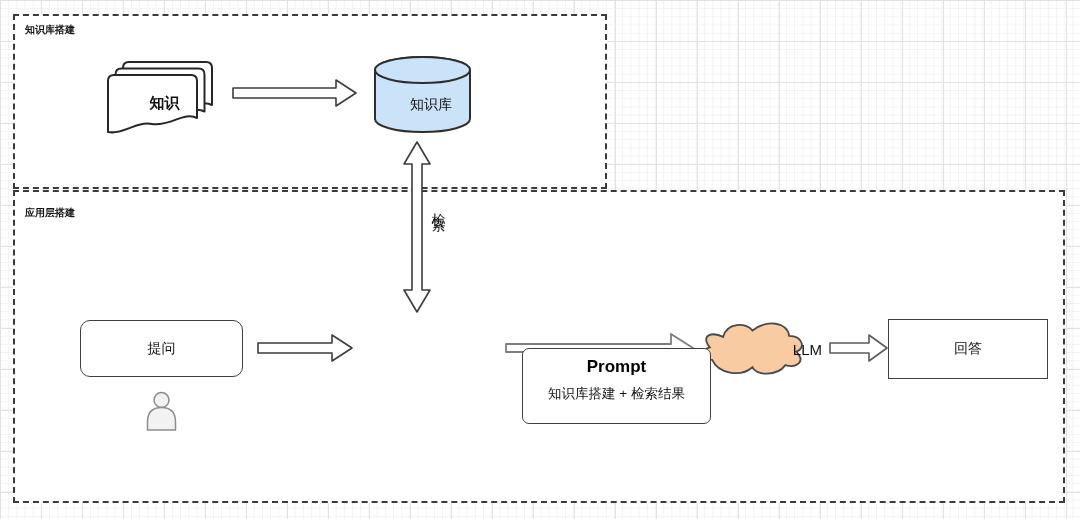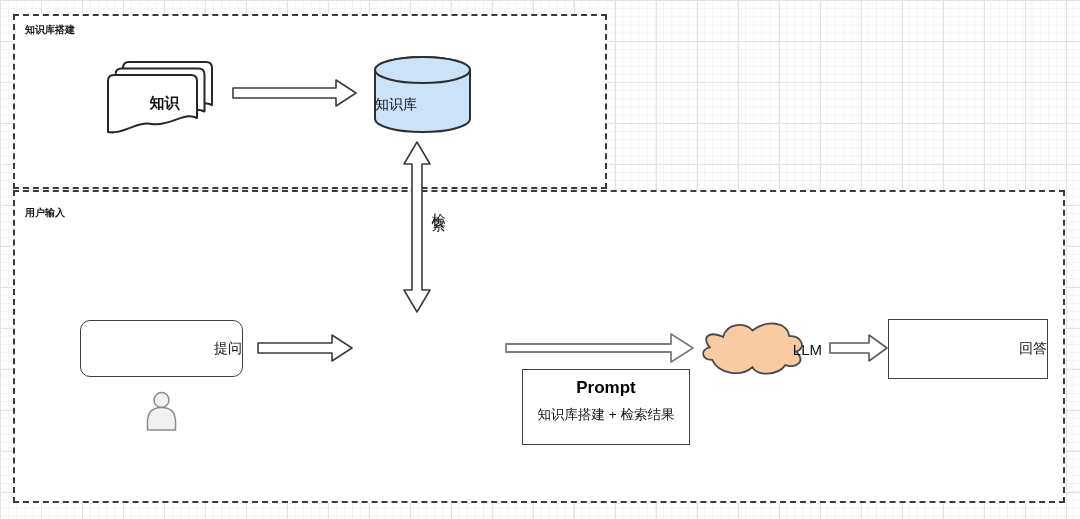--- a/index.html
+++ b/index.html
@@ -35,36 +35,36 @@
     white-space:nowrap;
   }
   #sec-knowledge-title{left:25px;top:23px;}
   #sec-application-title{left:25px;top:206px;}
   svg.shapes{position:absolute;left:0;top:0;z-index:2;}
   .node-box{
     position:absolute;
     background:#ffffff;
     border:1.6px solid #404040;
     box-sizing:border-box;
-    display:flex;align-items:center;justify-content:flex-end;
+    display:flex;align-items:center;justify-content:center;
     font-size:14px;color:#111;
     z-index:3;
   }
   #node-question{left:80px;top:320px;width:163px;height:57px;border-radius:10px;}
   #node-applayer{left:365px;top:320px;width:133px;height:58px;border-radius:10px;}
   #node-answer{left:888px;top:319px;width:160px;height:60px;border-radius:0;}
   #node-prompt{
-    left:522px;top:369px;width:168px;height:76px;border-radius:0;
+    left:522px;top:348px;width:189px;height:76px;border-radius:7px;
     flex-direction:column;justify-content:flex-start;padding-top:6px;
   }
   .prompt-title{font-size:17px;font-weight:700;color:#000;line-height:24px;}
   .prompt-body{font-size:13.5px;color:#111;margin-top:6px;white-space:nowrap;}
   .float-label{position:absolute;z-index:3;color:#111;}
   #label-docs{left:120px;top:94px;width:89px;text-align:center;font-size:15px;font-weight:700;}
-  #label-db{left:375px;top:96px;width:77px;text-align:left;font-size:14px;}
+  #label-db{left:375px;top:96px;width:77px;text-align:right;font-size:14px;}
   #label-llm{left:700px;top:341px;width:122px;text-align:right;font-size:15px;}
   #label-retrieval{
     left:429px;top:202px;
     font-size:14px;line-height:20px;
     writing-mode:vertical-rl;text-orientation:upright;
     letter-spacing:4px;
   }
 </style>
 </head>
 <body>
@@ -111,21 +111,21 @@
       <path d="M830,343 L869,343 L869,335 L887,348 L869,361 L869,353 L830,353 Z"></path>
     </g>
 
     <g stroke="#8c8c8c" stroke-width="1.5">
       <circle cx="161.5" cy="400" r="7.5" fill="#F2F2F2"></circle>
       <path d="M147.5,430 L147.5,422 C147.5,411 153,407.5 161.5,407.5 C170,407.5 175.5,411 175.5,422 L175.5,430 Z" fill="#F2F2F2"></path>
     </g>
   </svg>
 
   <div class="section-title" id="sec-knowledge-title">知识库搭建</div>
-  <div class="section-title" id="sec-application-title">用户输入</div>
+  <div class="section-title" id="sec-application-title">应用层搭建</div>
 
   <div class="float-label" id="label-docs">知识</div>
   <div class="float-label" id="label-db">知识库</div>
   <div class="float-label" id="label-retrieval">检索</div>
   <div class="float-label" id="label-llm">LLM</div>
 
   <div class="node-box" id="node-question">
     <span>提问</span>
   </div>
   <div class="node-box" id="node-prompt">

